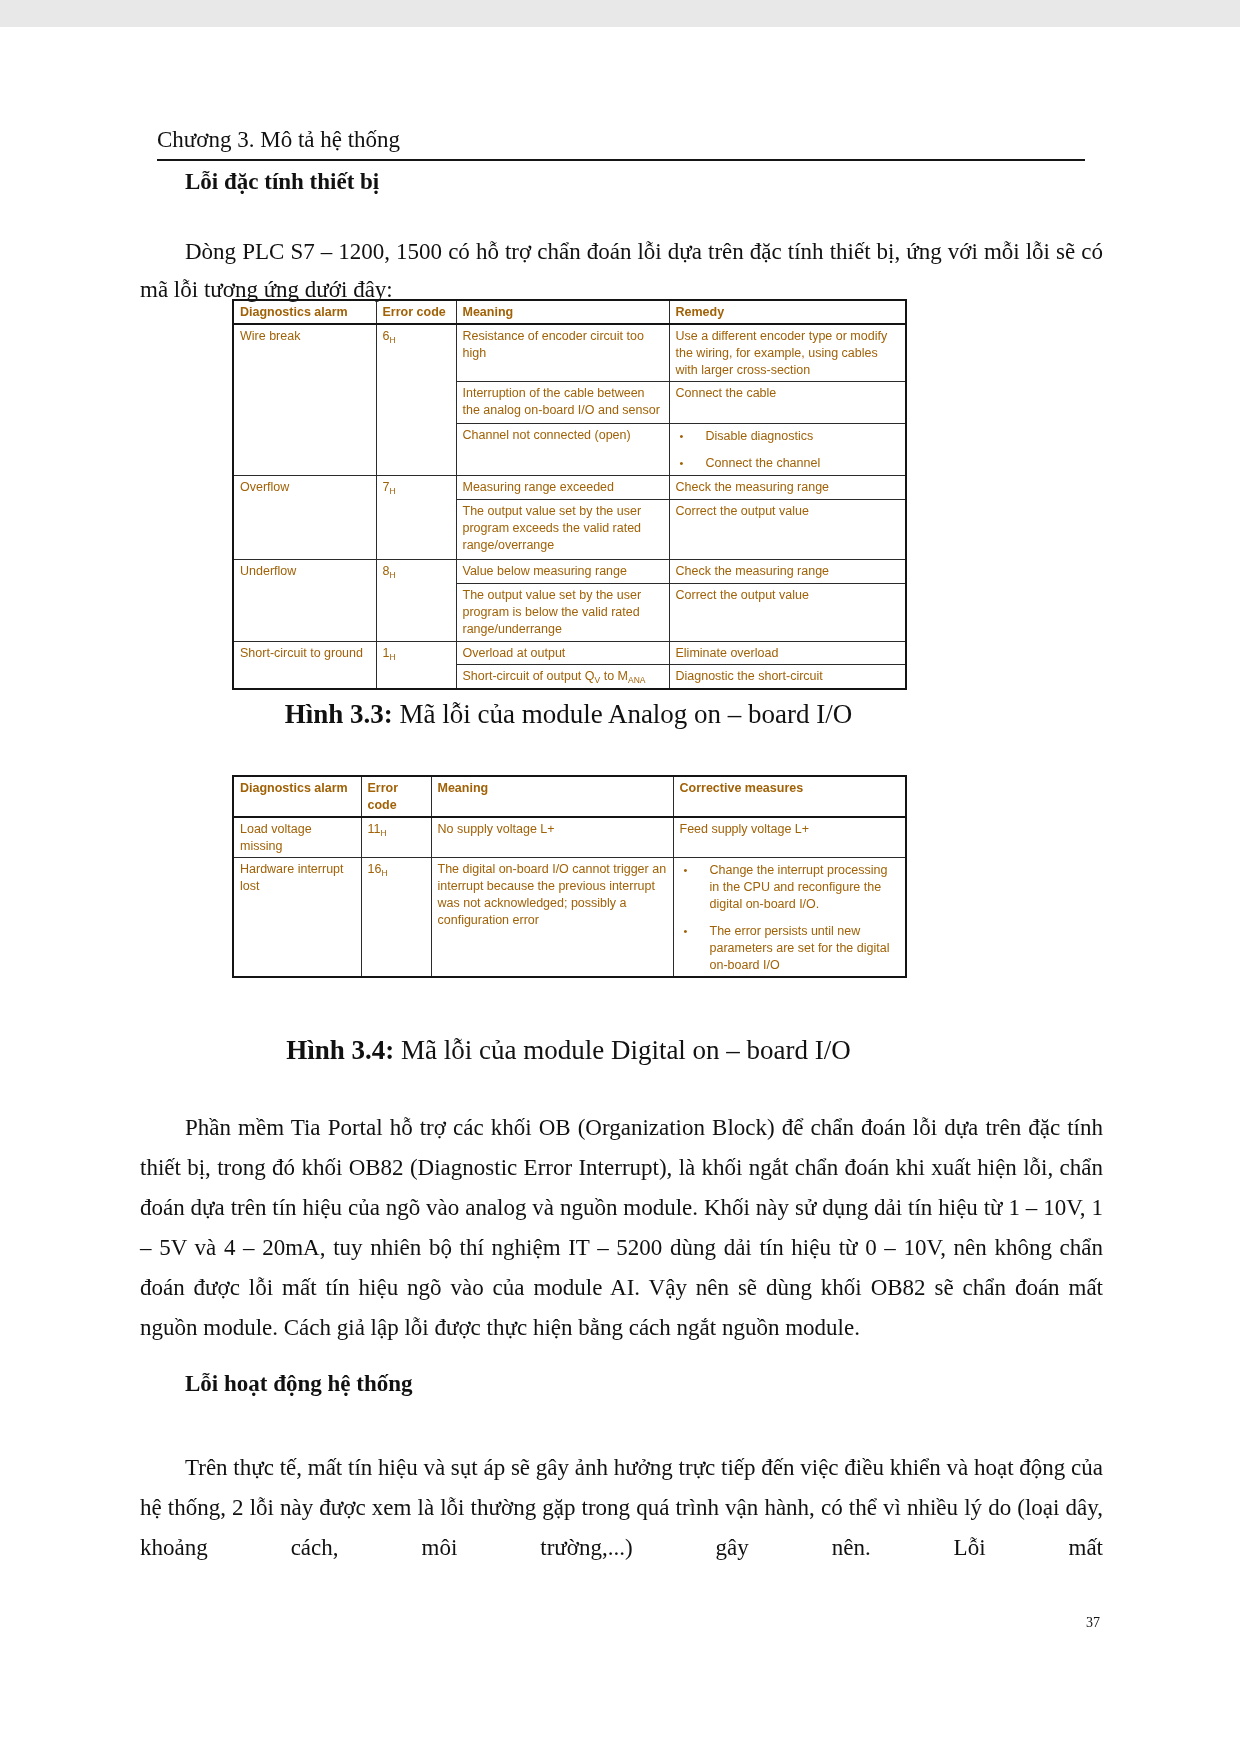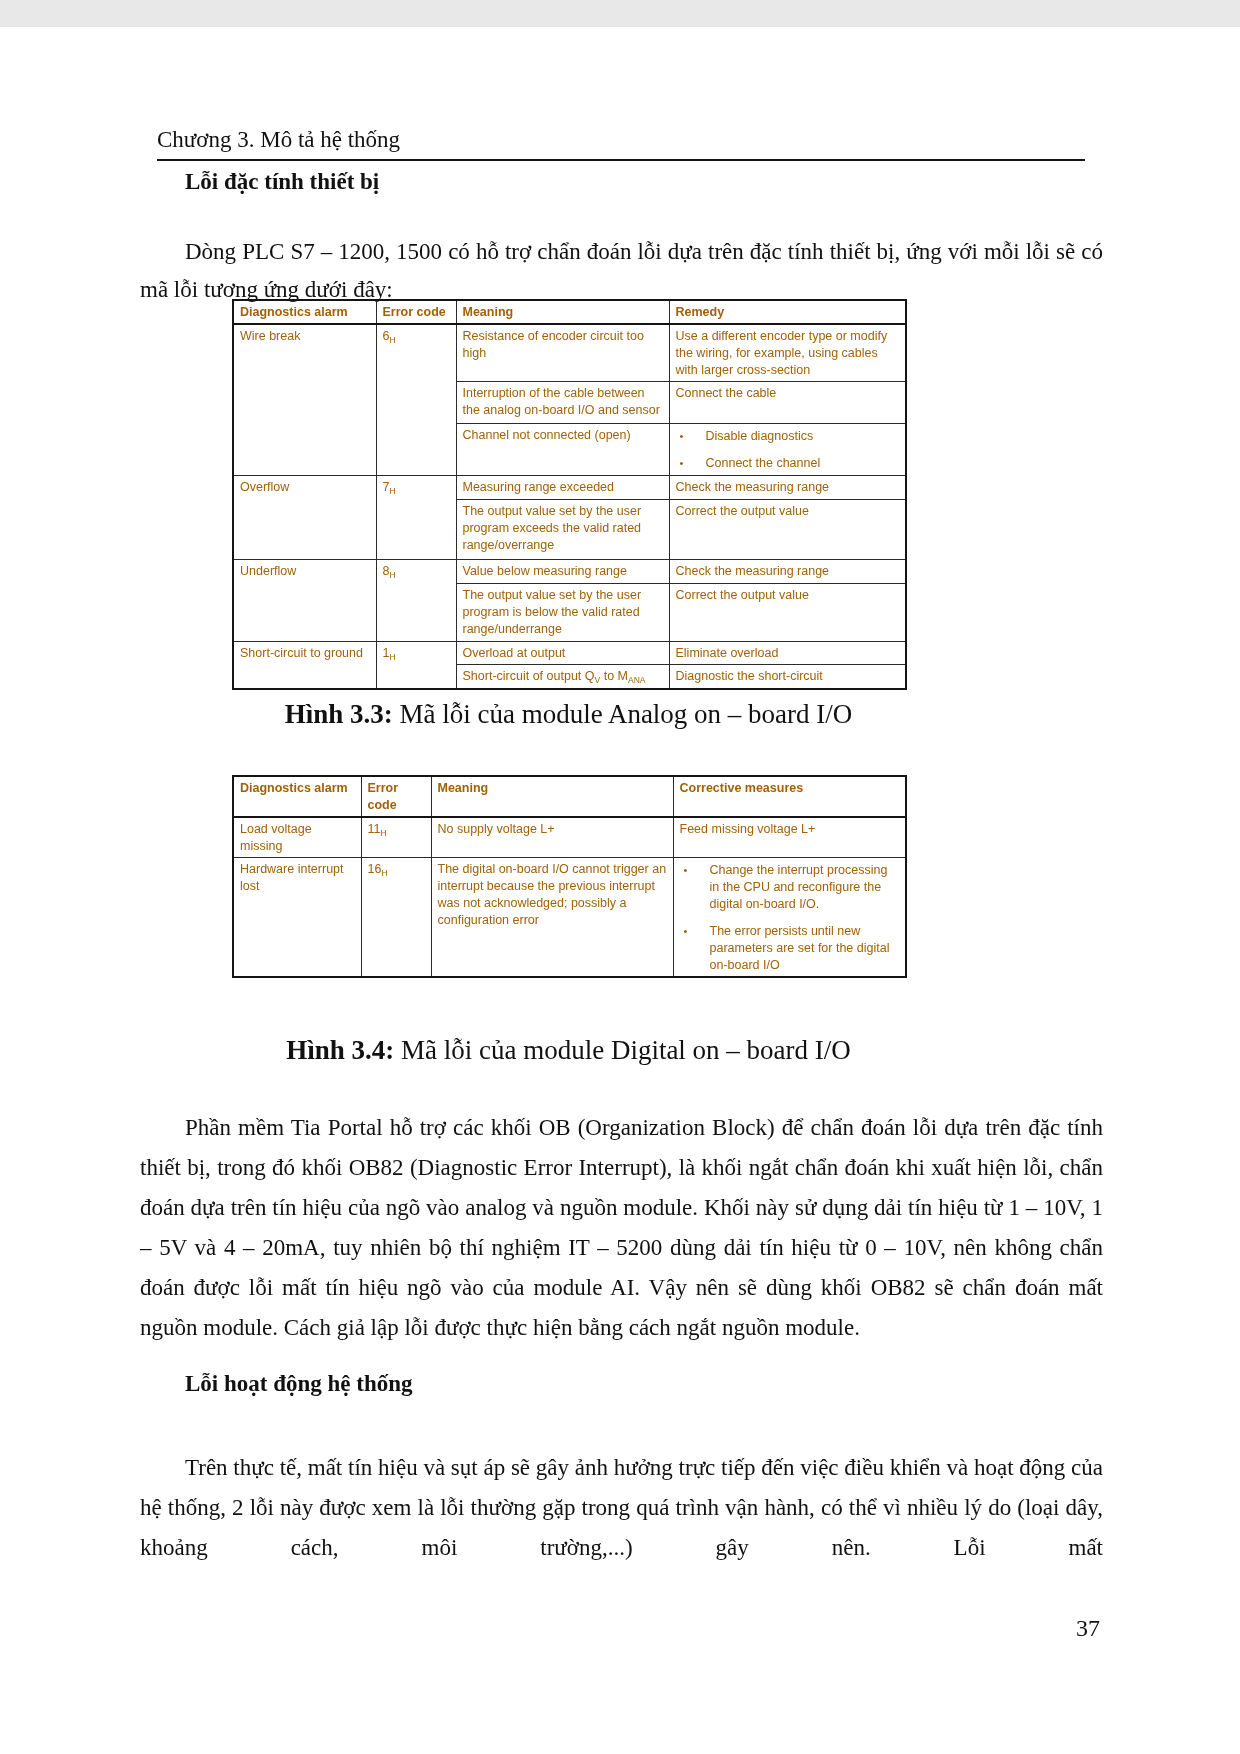--- a/index.html
+++ b/index.html
@@ -68,21 +68,21 @@
   .caption{
     position:absolute;left:232px;width:673px;
     font-size:27px;text-align:center;white-space:nowrap;
   }
   .caption b{font-weight:bold;}
   .cap1{top:672px;}
   .cap2{top:1008px;}
 
   .page-number{
     position:absolute;top:1588px;left:1040px;width:60px;
-    font-size:24px;text-align:right;
+    font-size:14px;text-align:right;
   }
 </style>
 </head>
 <body>
 
 <div class="page">
 
   <div class="chapter-header">Chương 3. Mô tả hệ thống</div>
 
   <div class="section-heading" style="top:142px;">Lỗi đặc tính thiết bị</div>
@@ -178,21 +178,21 @@
         <tr>
       <th>Diagnostics alarm</th>
       <th>Error code</th>
       <th>Meaning</th>
       <th>Corrective measures</th>
     </tr>
     <tr style="height:21px;">
       <td>Load voltage missing</td>
       <td><span>11</span><sub class="h">H</sub></td>
       <td>No supply voltage L+</td>
-      <td>Feed missing voltage L+</td>
+      <td>Feed supply voltage L+</td>
     </tr>
     <tr style="height:96px;">
       <td>Hardware interrupt lost</td>
       <td><span>16</span><sub class="h">H</sub></td>
       <td>The digital on-board I/O cannot trigger an interrupt because the previous interrupt was not acknowledged; possibly a configuration error</td>
       <td>
         <div class="bullet-line">
           <span class="bullet-dot">•</span>
           <span class="bullet-text">Change the interrupt processing in the CPU and reconfigure the digital on-board I/O.</span>
         </div>

